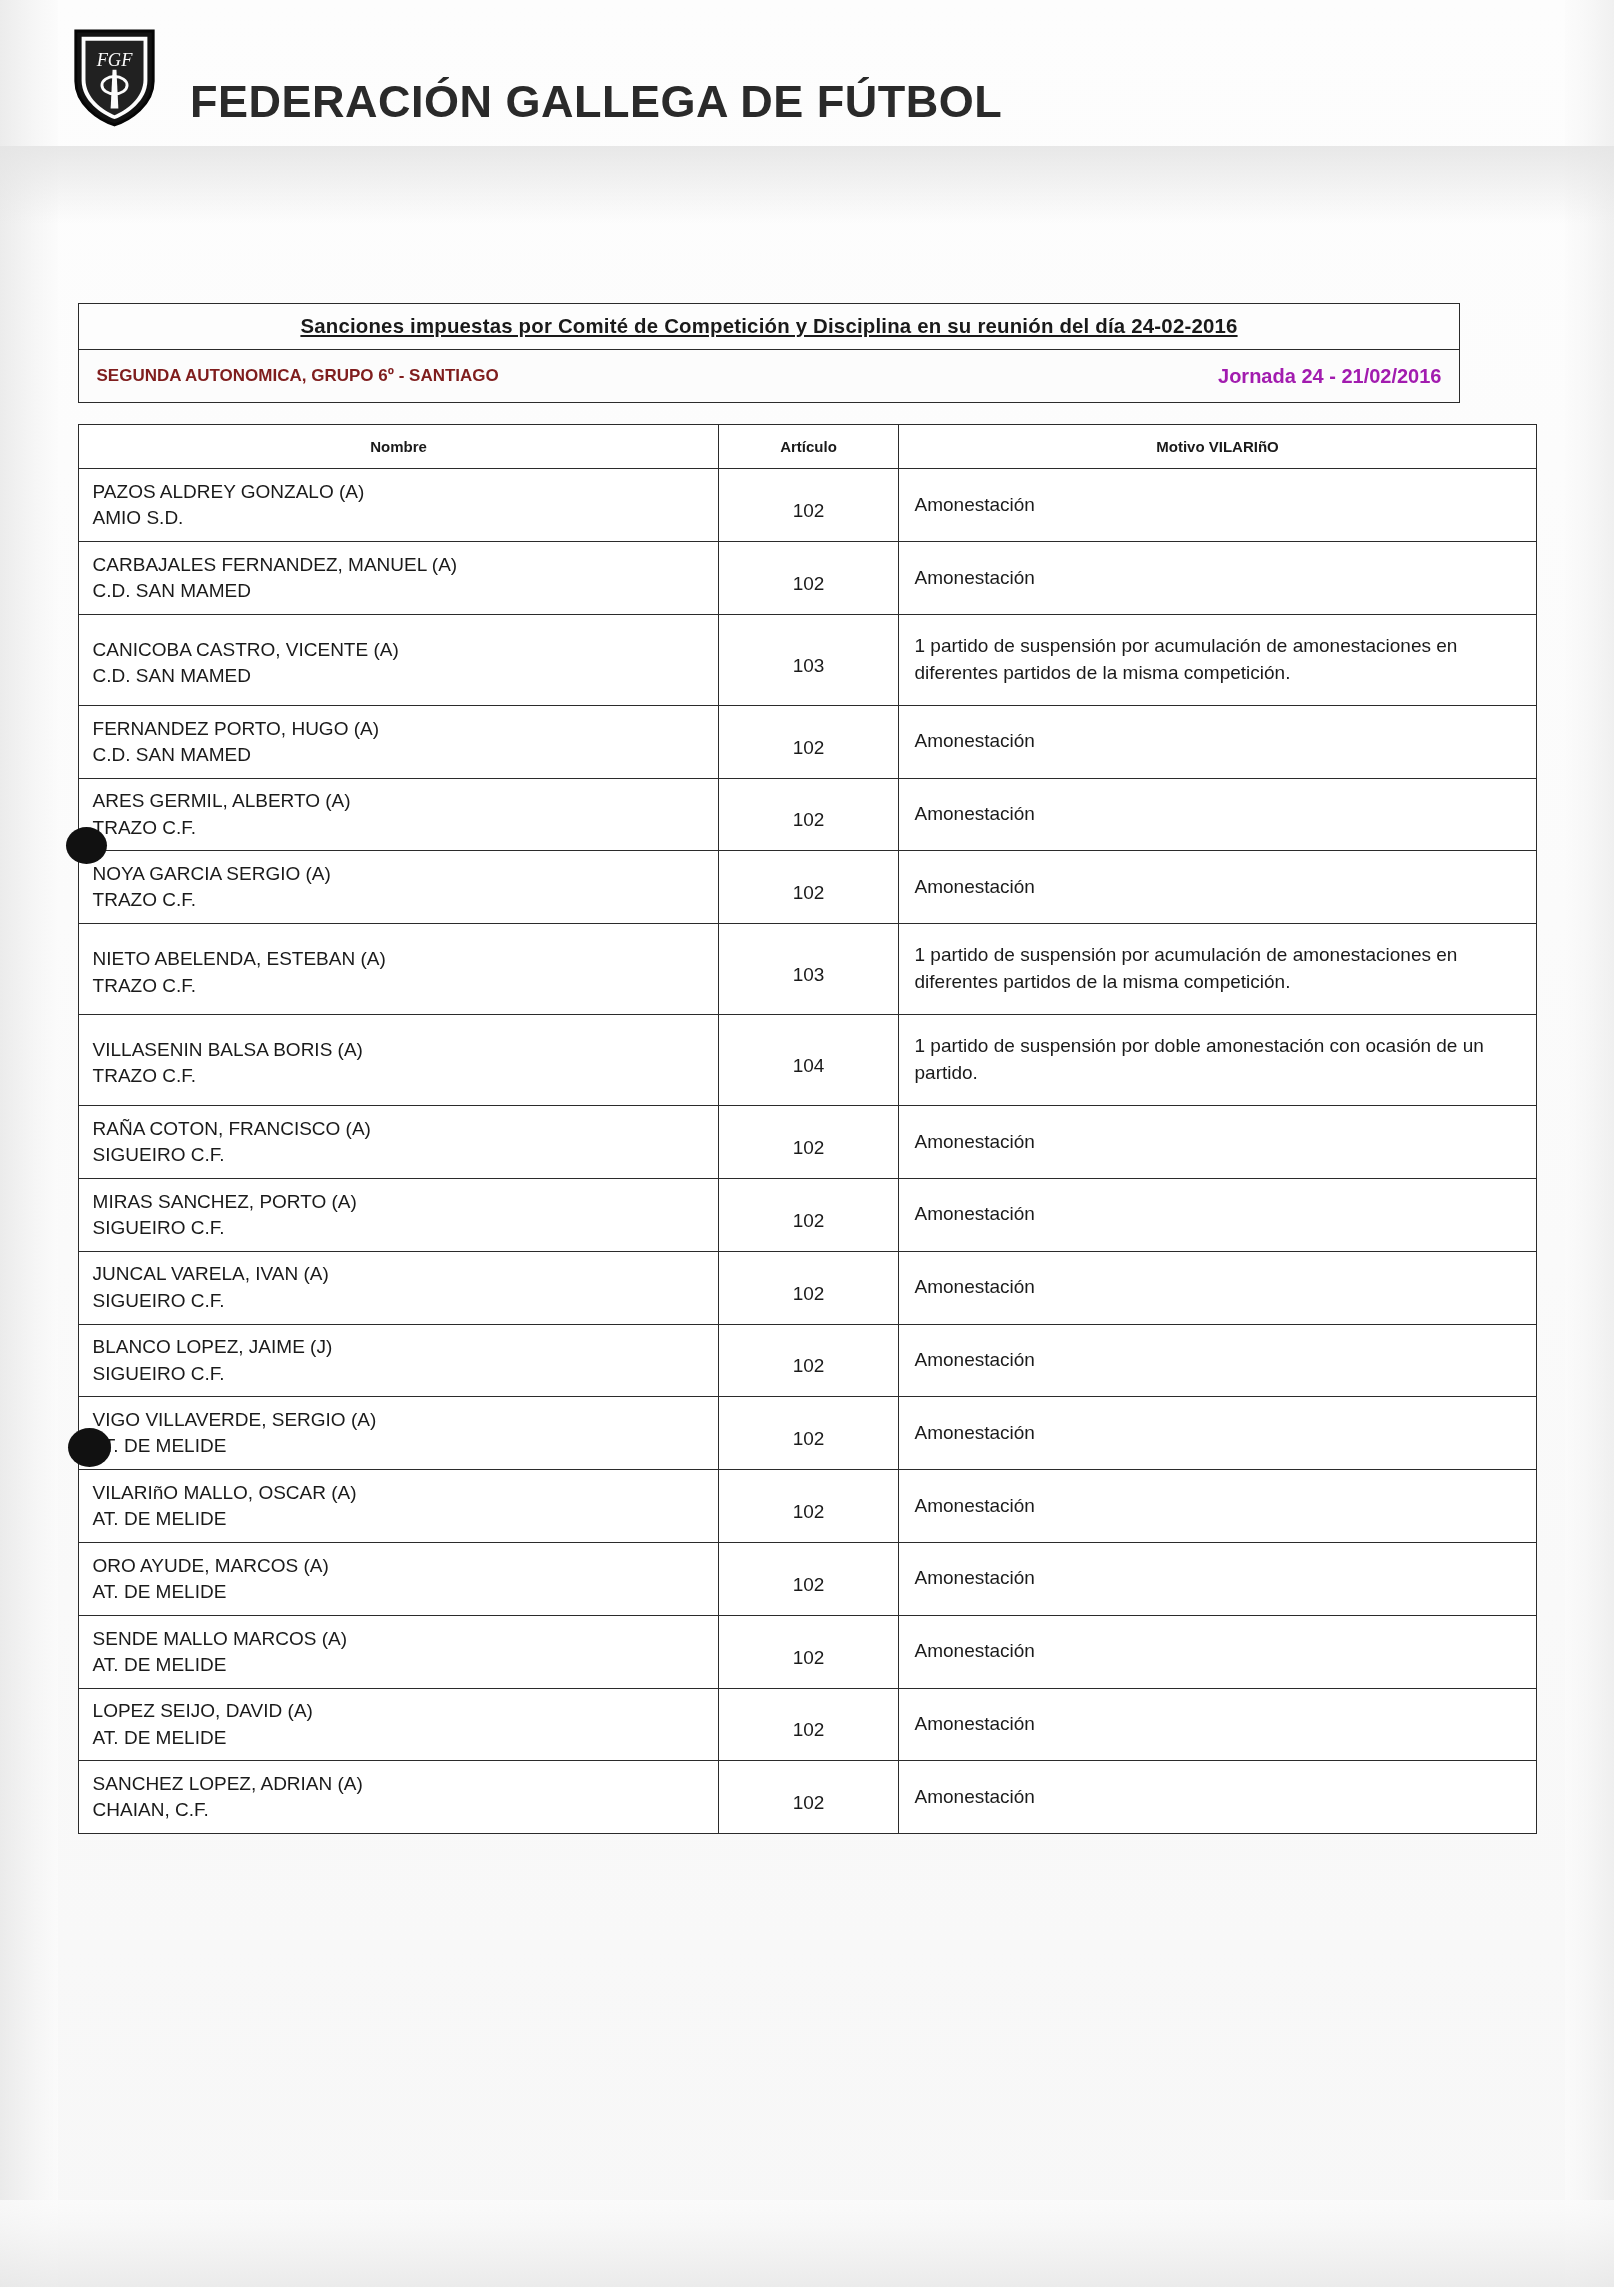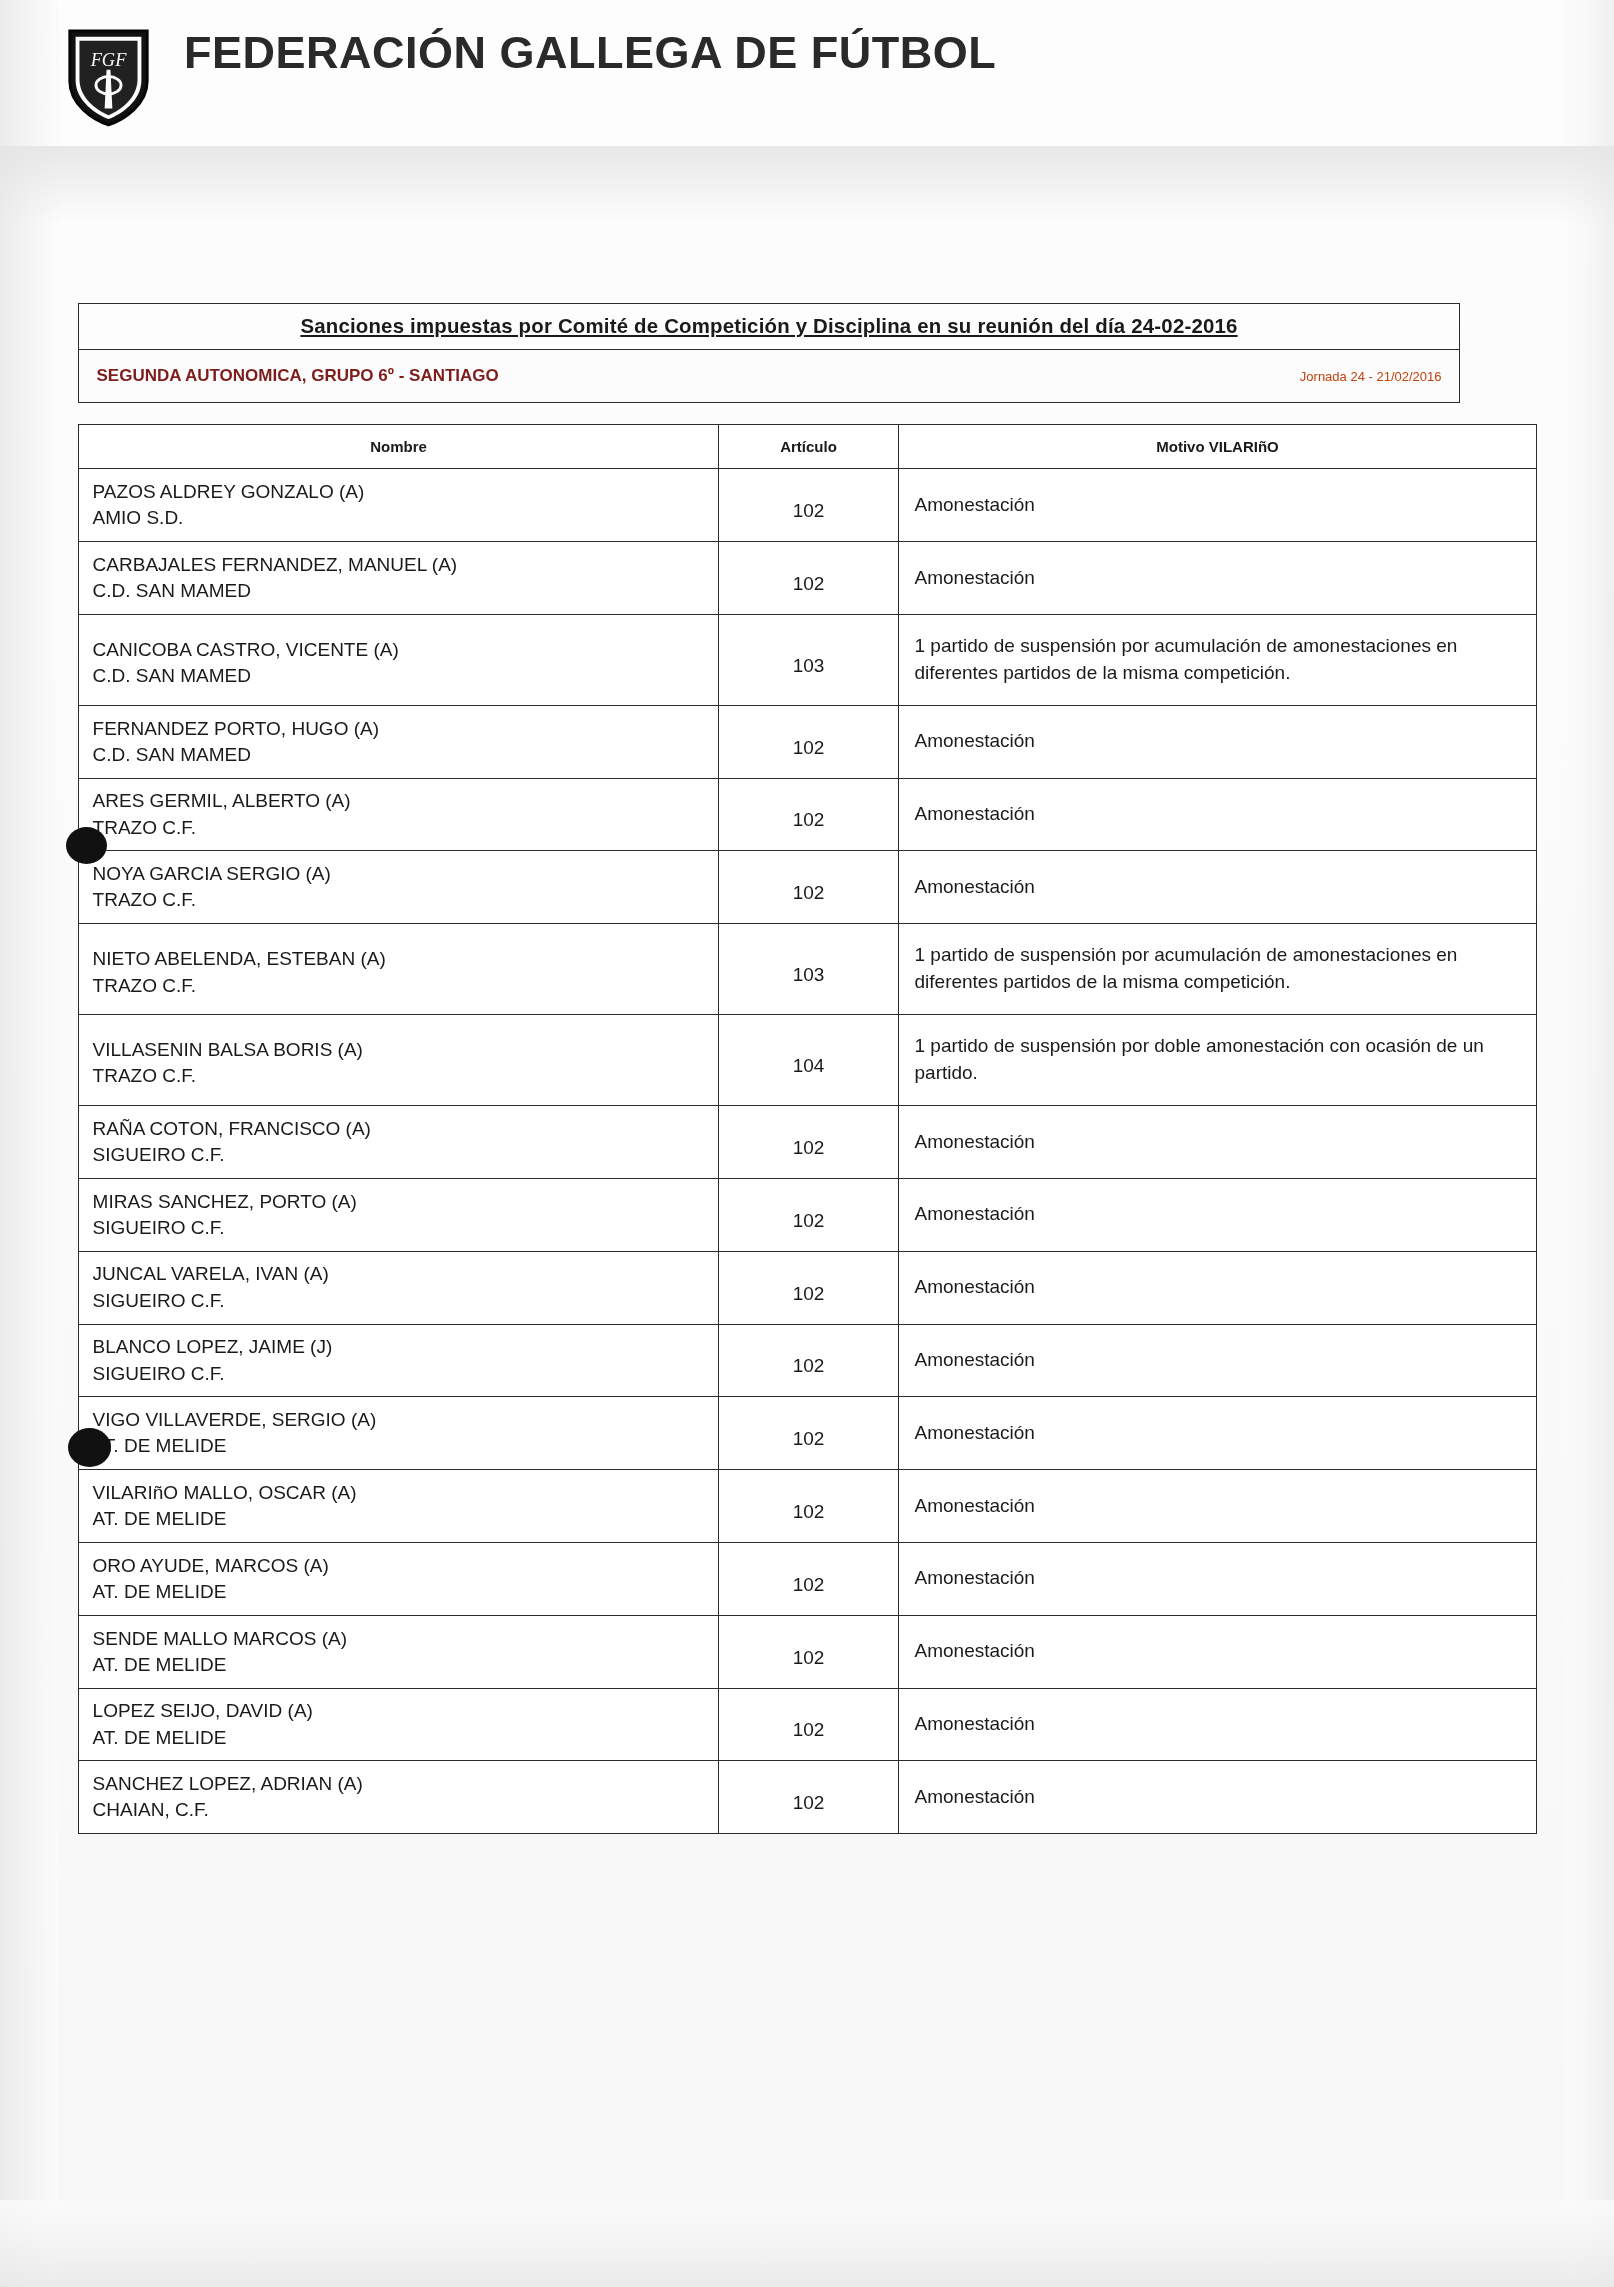--- a/index.html
+++ b/index.html
@@ -42,24 +42,24 @@
   }
   .scan-band-top {
     position: absolute;
     left: 0; right: 0; top: 146px; height: 78px;
     background: linear-gradient(180deg, rgba(228,228,228,.85), rgba(250,250,250,0));
   }
 
   
   .header {
     position: absolute;
-    left: 64px;
+    left: 70px;
     top: 27px;
     display: flex;
-    align-items: flex-start;
+    align-items: flex-end;
     gap: 31px;
   }
   .crest {
     width: 89px;
     height: 101px;
     position: relative;
     filter: grayscale(1) contrast(1.1);
   }
   .crest svg { display: block; }
   .fed-title {
@@ -101,23 +101,23 @@
     justify-content: space-between;
     padding: 0 17.5px;
     background: #fcfcfc;
   }
   .group-left {
     font-size: 17px;
     font-weight: bold;
     color: #7f1d1d;
   }
   .group-right {
-    font-size: 13px;
-    font-weight: normal;
-    color: #c2410c;
+    font-size: 20px;
+    font-weight: bold;
+    color: #a21caf;
   }
 
   
   table.sanctions {
     border-collapse: collapse;
     width: 1457px;
     margin-top: 21.3px;
     table-layout: fixed;
     background: #fff;
   }

